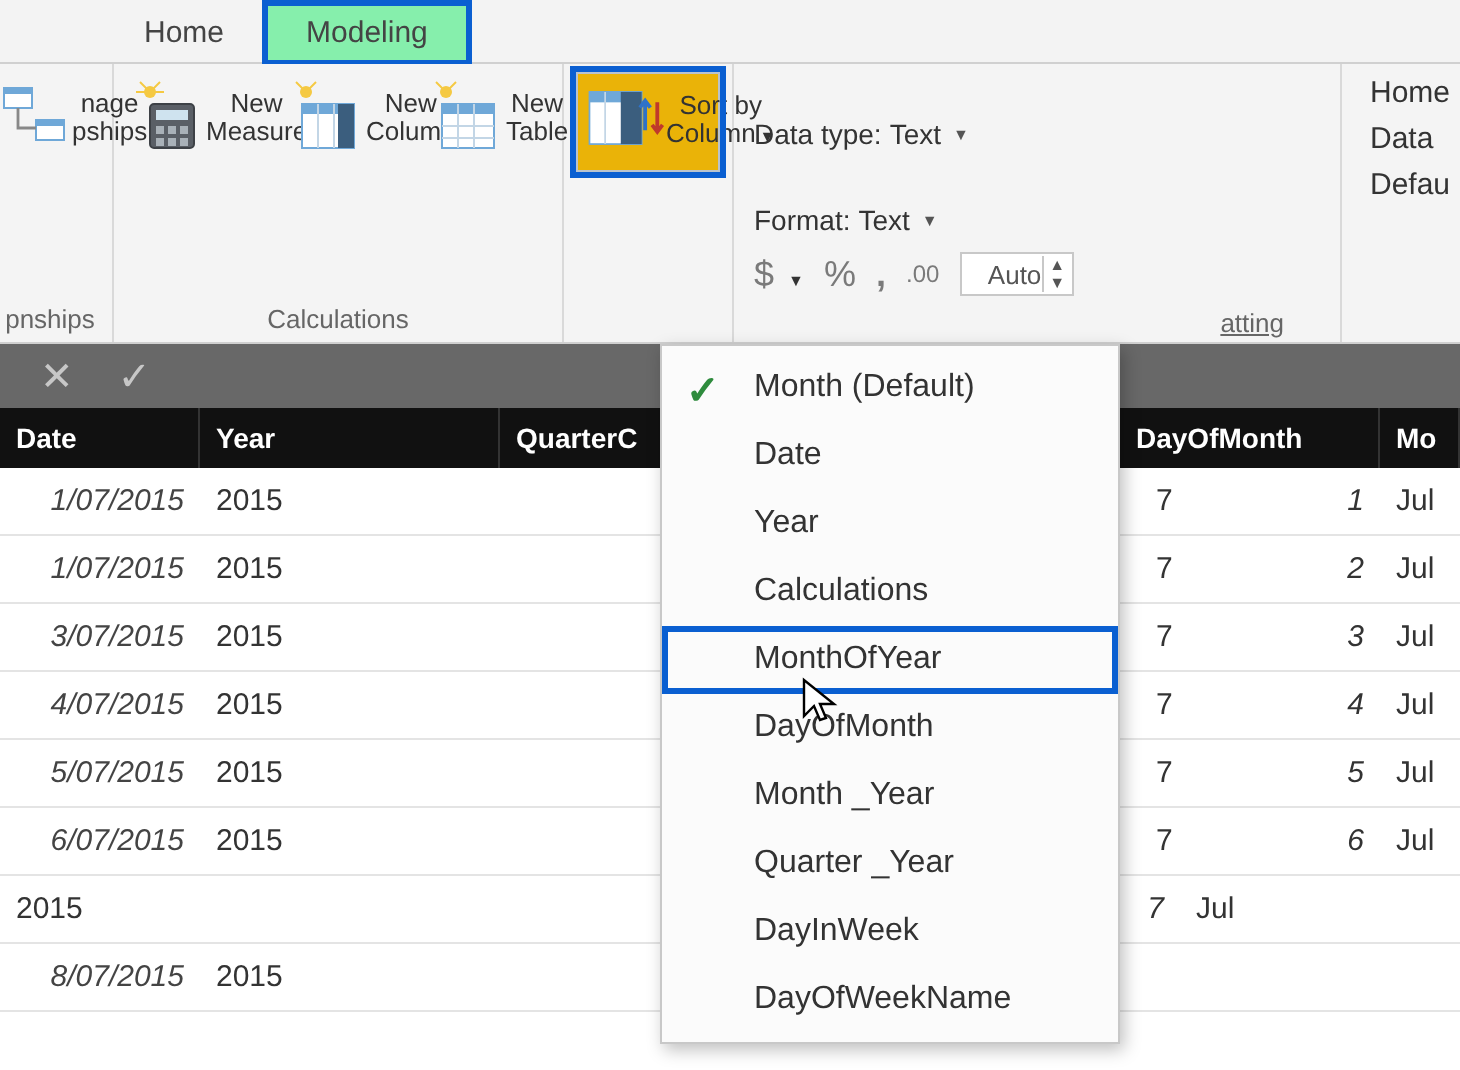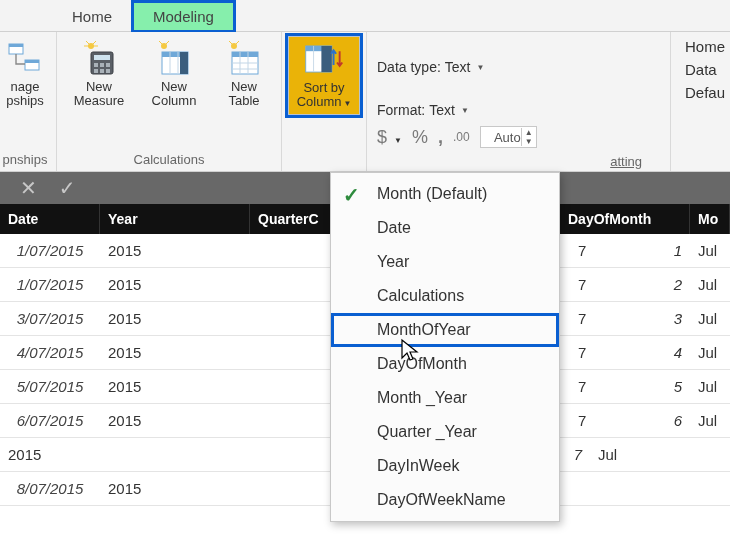--- a/index.html
+++ b/index.html
@@ -60,21 +60,21 @@
   }
   .group-label {
     text-align: center;
     font-size: 13px;
     color: #666;
     padding: 2px 0 4px 0;
   }
   .rbtn {
     width: 62px;
     display: flex;
-    flex-direction: column;
+    flex-direction: row;
     align-items: center;
     padding-top: 2px;
     cursor: pointer;
   }
   .rbtn .ic {
     width: 40px; height: 40px;
     display: flex; align-items: center; justify-content: center;
     margin-bottom: 2px;
   }
   .rbtn .lbl {
@@ -121,21 +121,21 @@
   
   .gridhead {
     background:#111; color:#fff;
     display:flex; height:30px; align-items:center;
     font-size:14px; font-weight:600;
   }
   .gridhead div { padding:0 8px; border-right:1px solid #333; height:100%; display:flex; align-items:center;}
   .gridbody {}
   .row { display:flex; height:34px; align-items:center; border-bottom:1px solid #e4e4e4; font-size:15px; color:#333;}
   .row div { padding:0 8px; }
-  .c-date { width:100px; text-align:center; font-style:italic; color:#444;}
+  .c-date { width:100px; text-align:right; font-style:italic; color:#444;}
   .c-year { width:150px; }
   .c-qo   { width:320px; } 
   .c-dayn { width:20px; text-align:right;}
   .c-daym { width:100px; text-align:right; font-style:italic;}
   .c-mon  { width:40px; }
 
   
   .menu {
     position:absolute;
     left: 330px;

